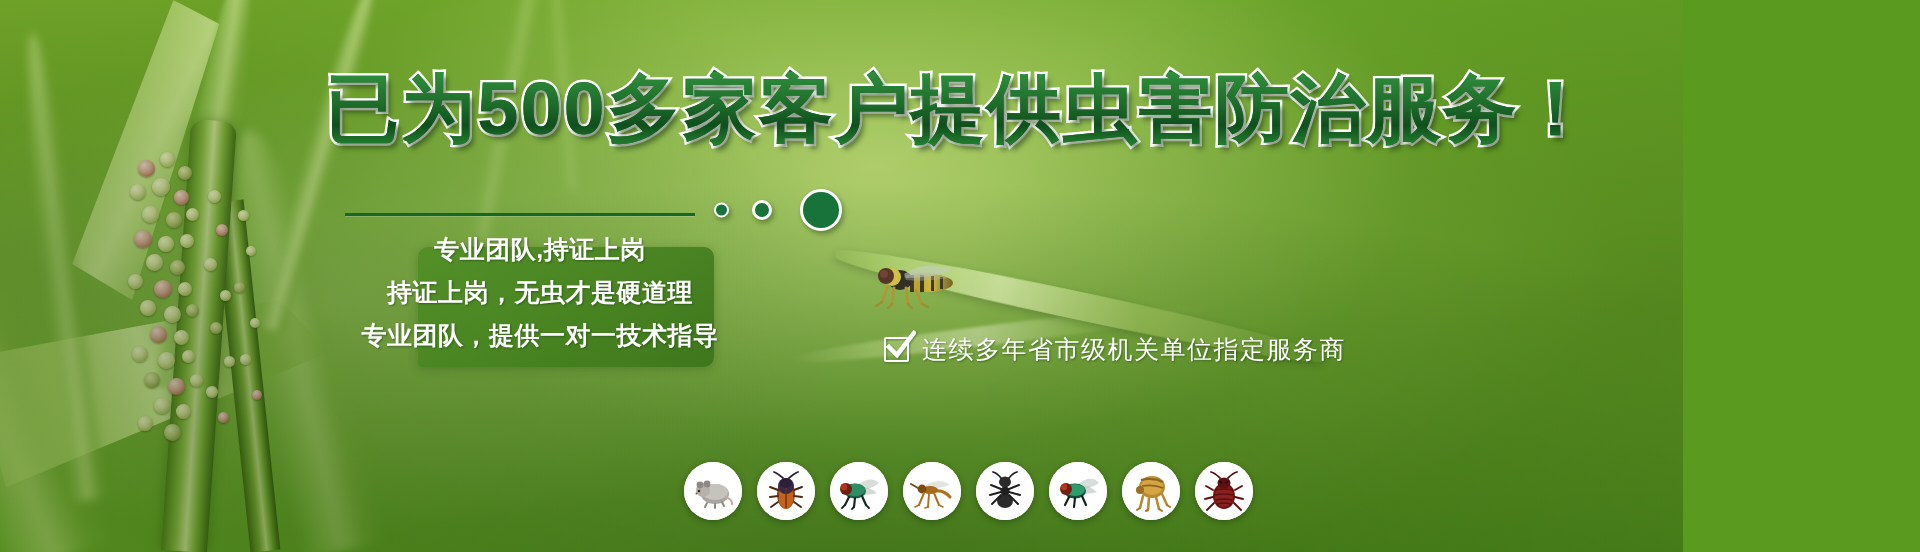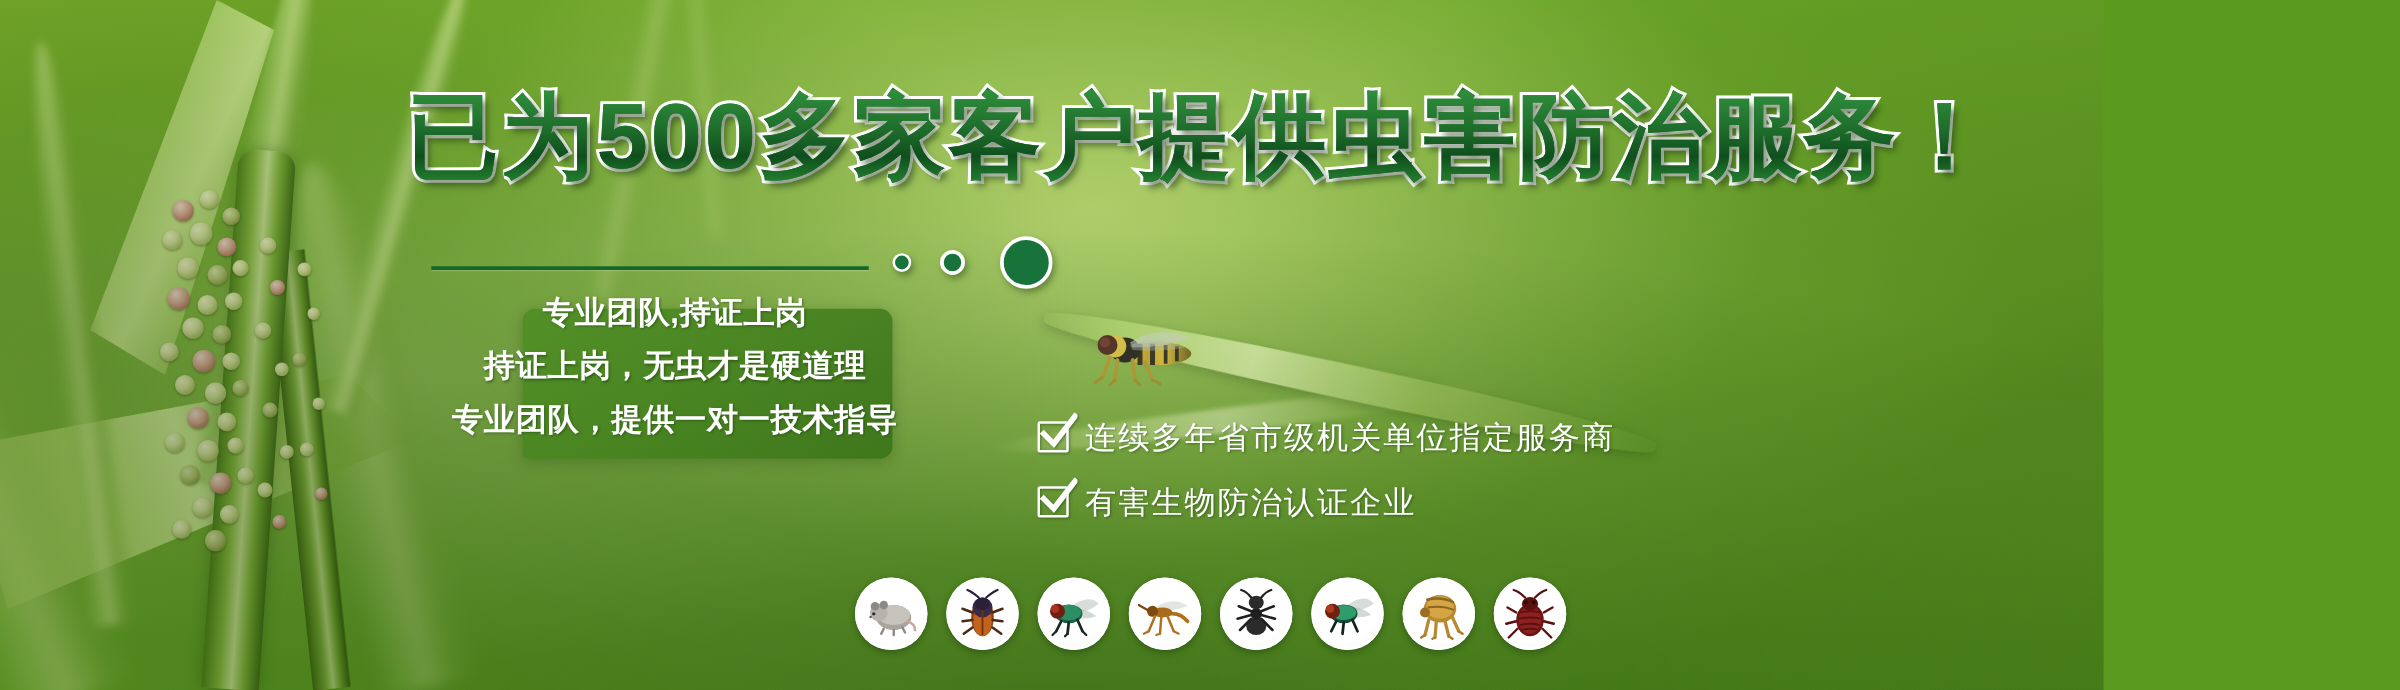--- a/index.html
+++ b/index.html
@@ -219,21 +219,21 @@
     white-space:nowrap;
     letter-spacing:.5px;
     text-shadow:1px 1px 2px rgba(20,50,10,.45);
   }
   .panel-line.l1 { font-size:25px; }
   .panel-line.l2 { font-size:25px; }
   .panel-line.l3 { font-size:25px; }
 
   
   .checklist {
-    position:absolute; left:830px; top:332px;
+    position:absolute; left:884px; top:332px;
     width:700px;
     text-align:center;
   }
   .check-row {
     display:flex; align-items:center;
     gap:13px;
     margin-bottom:18px;
     height:34px;
   }
   .check-box {
@@ -409,28 +409,20 @@
 
   <div class="checklist">
     <div class="check-row">
       <span class="check-box">
         <svg width="32" height="32" viewBox="0 0 32 32">
           <path d="M5 17 L13 25 L30 3" stroke="#ffffff" stroke-width="4.5" fill="none" stroke-linecap="square"></path>
         </svg>
       </span>
       <span class="check-text">连续多年省市级机关单位指定服务商</span>
     </div>
-    <div class="check-row">
-      <span class="check-box">
-        <svg width="32" height="32" viewBox="0 0 32 32">
-          <path d="M5 17 L13 25 L30 3" stroke="#ffffff" stroke-width="4.5" fill="none" stroke-linecap="square"></path>
-        </svg>
-      </span>
-      <span class="check-text">有害生物防治认证企业</span>
-    </div>
   </div>
 
   <div class="pests" id="pests">
       <span class="pest" title="鼠">
         <svg width="44" height="44" viewBox="0 0 44 44">
           <ellipse cx="24" cy="25" rx="14" ry="10" fill="#a9a49e"></ellipse>
           <ellipse cx="24" cy="23" rx="13" ry="8" fill="#c6c2bc"></ellipse>
           <circle cx="12" cy="21" r="7" fill="#b7b2ac"></circle>
           <circle cx="9" cy="16" r="3.4" fill="#8e8984"></circle>
           <circle cx="16" cy="15" r="3.4" fill="#8e8984"></circle>

